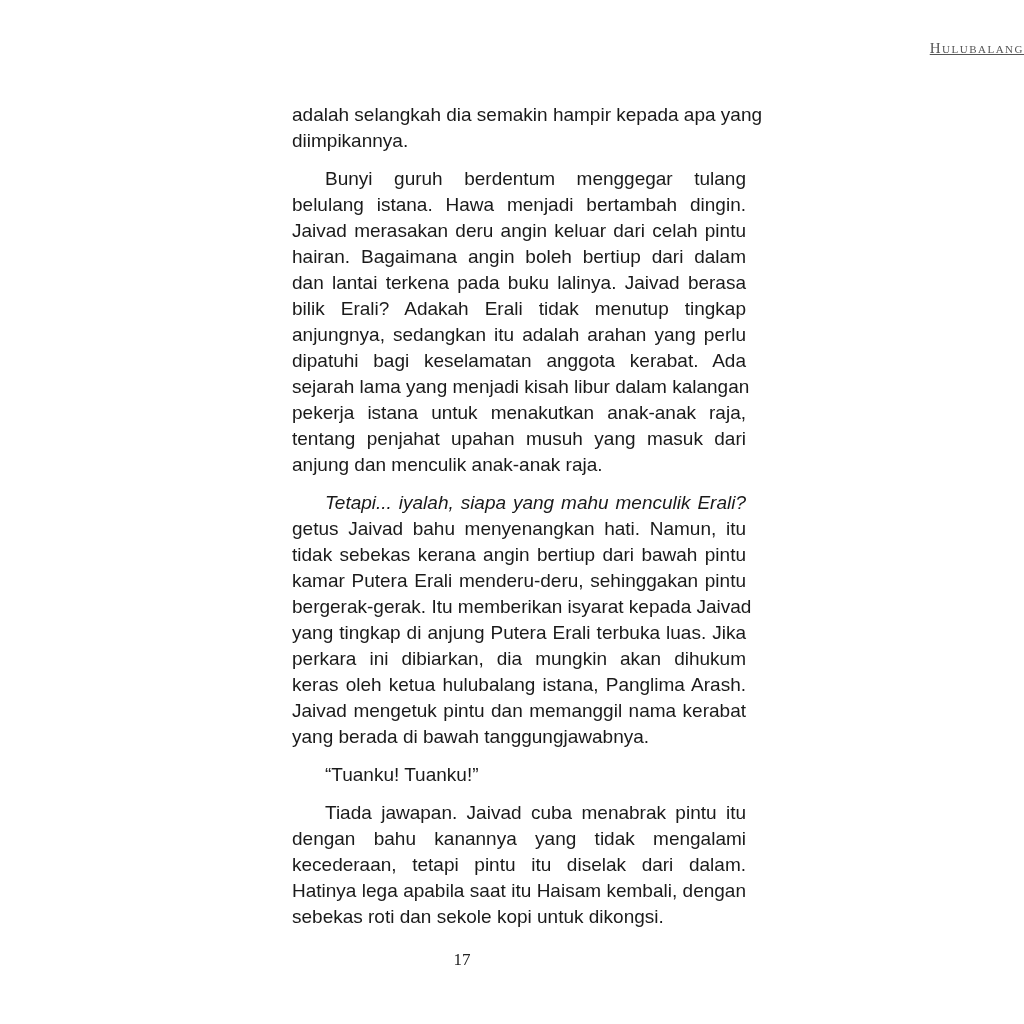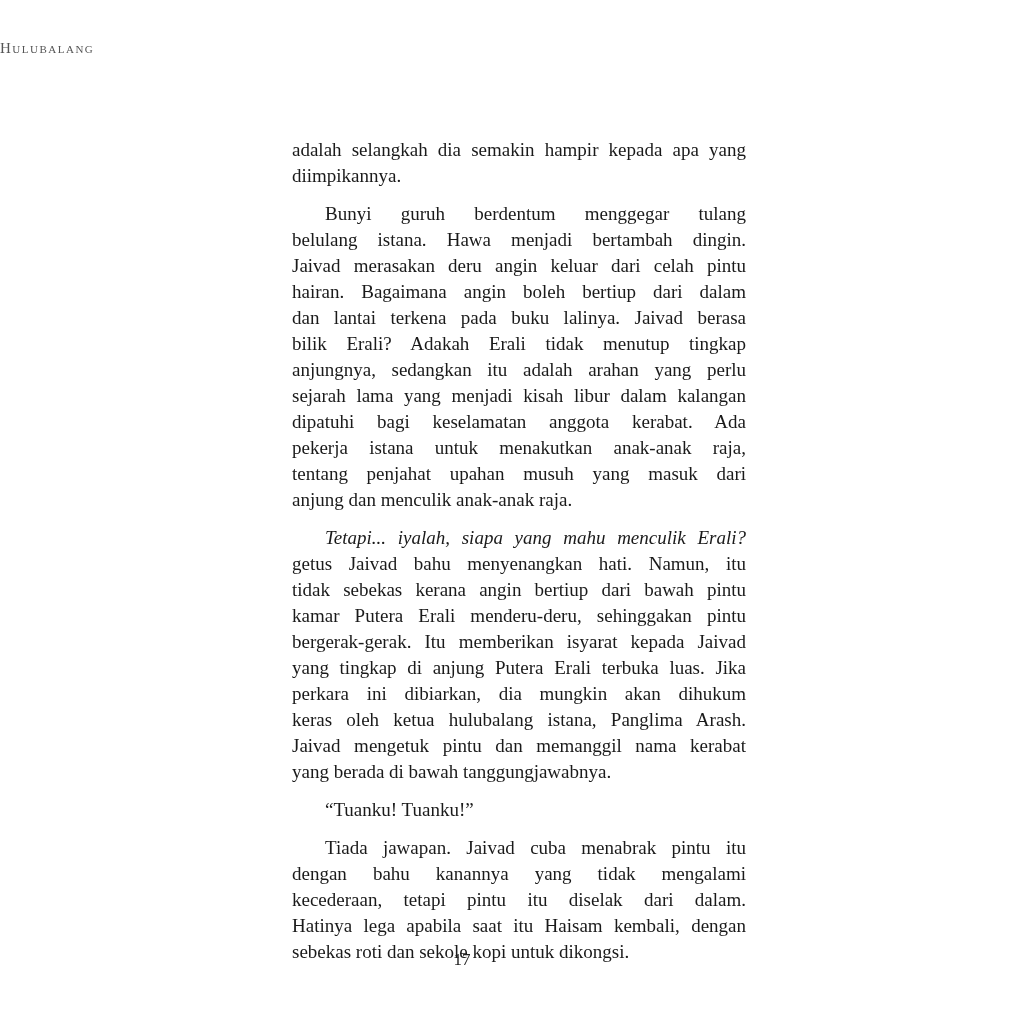--- a/index.html
+++ b/index.html
@@ -1,25 +1,25 @@
 <!DOCTYPE html>
 <html><head>
   <meta charset="utf-8">
   <style>
     html, body { margin: 0; padding: 0; background: #ffffff; }
     body { width: 1024px; height: 1024px; position: relative; overflow: hidden; }
     .page { position: absolute; left: 0; top: 0; width: 1024px; height: 1024px; background: #fff; }
     .running-head {
-      position: absolute; top: 40px; left: 0; width: 1024px; text-align: left;
+      position: absolute; top: 40px; left: 0; width: 1024px; text-align: right;
       font-family: "Liberation Serif", serif; font-size: 15px; letter-spacing: 1.5px;
-      color: #555; font-variant: small-caps;
+      color: #555; font-variant: small-caps; text-decoration: underline;
     }
     .text-block {
       position: absolute; left: 292px; width: 454px; top: 102px;
-      font-family: Liberation Serif, serif; font-size: 19px; color: #1a1a1a; margin-top: 35px;
+      font-family: Liberation Sans, sans-serif; font-size: 19px; color: #1a1a1a;
     }
     .line {
       display: block; height: 26px; line-height: 26px; white-space: nowrap;
       text-align: justify; text-align-last: justify;
     }
     .line.last { text-align-last: left; }
     .line.indent { padding-left: 33px; }
     .gap { display: block; height: 12px; }
     .italic { font-style: italic; }
     .page-number {
@@ -42,22 +42,22 @@
     <span class="gap"></span>
 
     <div>
       <span class="line indent">Bunyi guruh berdentum menggegar tulang</span>
       <span class="line">belulang istana. Hawa menjadi bertambah dingin.</span>
       <span class="line">Jaivad merasakan deru angin keluar dari celah pintu</span>
       <span class="line">hairan. Bagaimana angin boleh bertiup dari dalam</span>
       <span class="line">dan lantai terkena pada buku lalinya. Jaivad berasa</span>
       <span class="line">bilik Erali? Adakah Erali tidak menutup tingkap</span>
       <span class="line">anjungnya, sedangkan itu adalah arahan yang perlu</span>
+      <span class="line">dipatuhi bagi keselamatan anggota kerabat. Ada</span>
       <span class="line">sejarah lama yang menjadi kisah libur dalam kalangan</span>
-      <span class="line">dipatuhi bagi keselamatan anggota kerabat. Ada</span>
       <span class="line">pekerja istana untuk menakutkan anak-anak raja,</span>
       <span class="line">tentang penjahat upahan musuh yang masuk dari</span>
       <span class="line last">anjung dan menculik anak-anak raja.</span>
     </div>
     <span class="gap"></span>
 
     <div>
       <span class="line indent italic">Tetapi... iyalah, siapa yang mahu menculik Erali?</span>
       <span class="line">getus Jaivad bahu menyenangkan hati. Namun, itu</span>
       <span class="line">tidak sebekas kerana angin bertiup dari bawah pintu</span>

